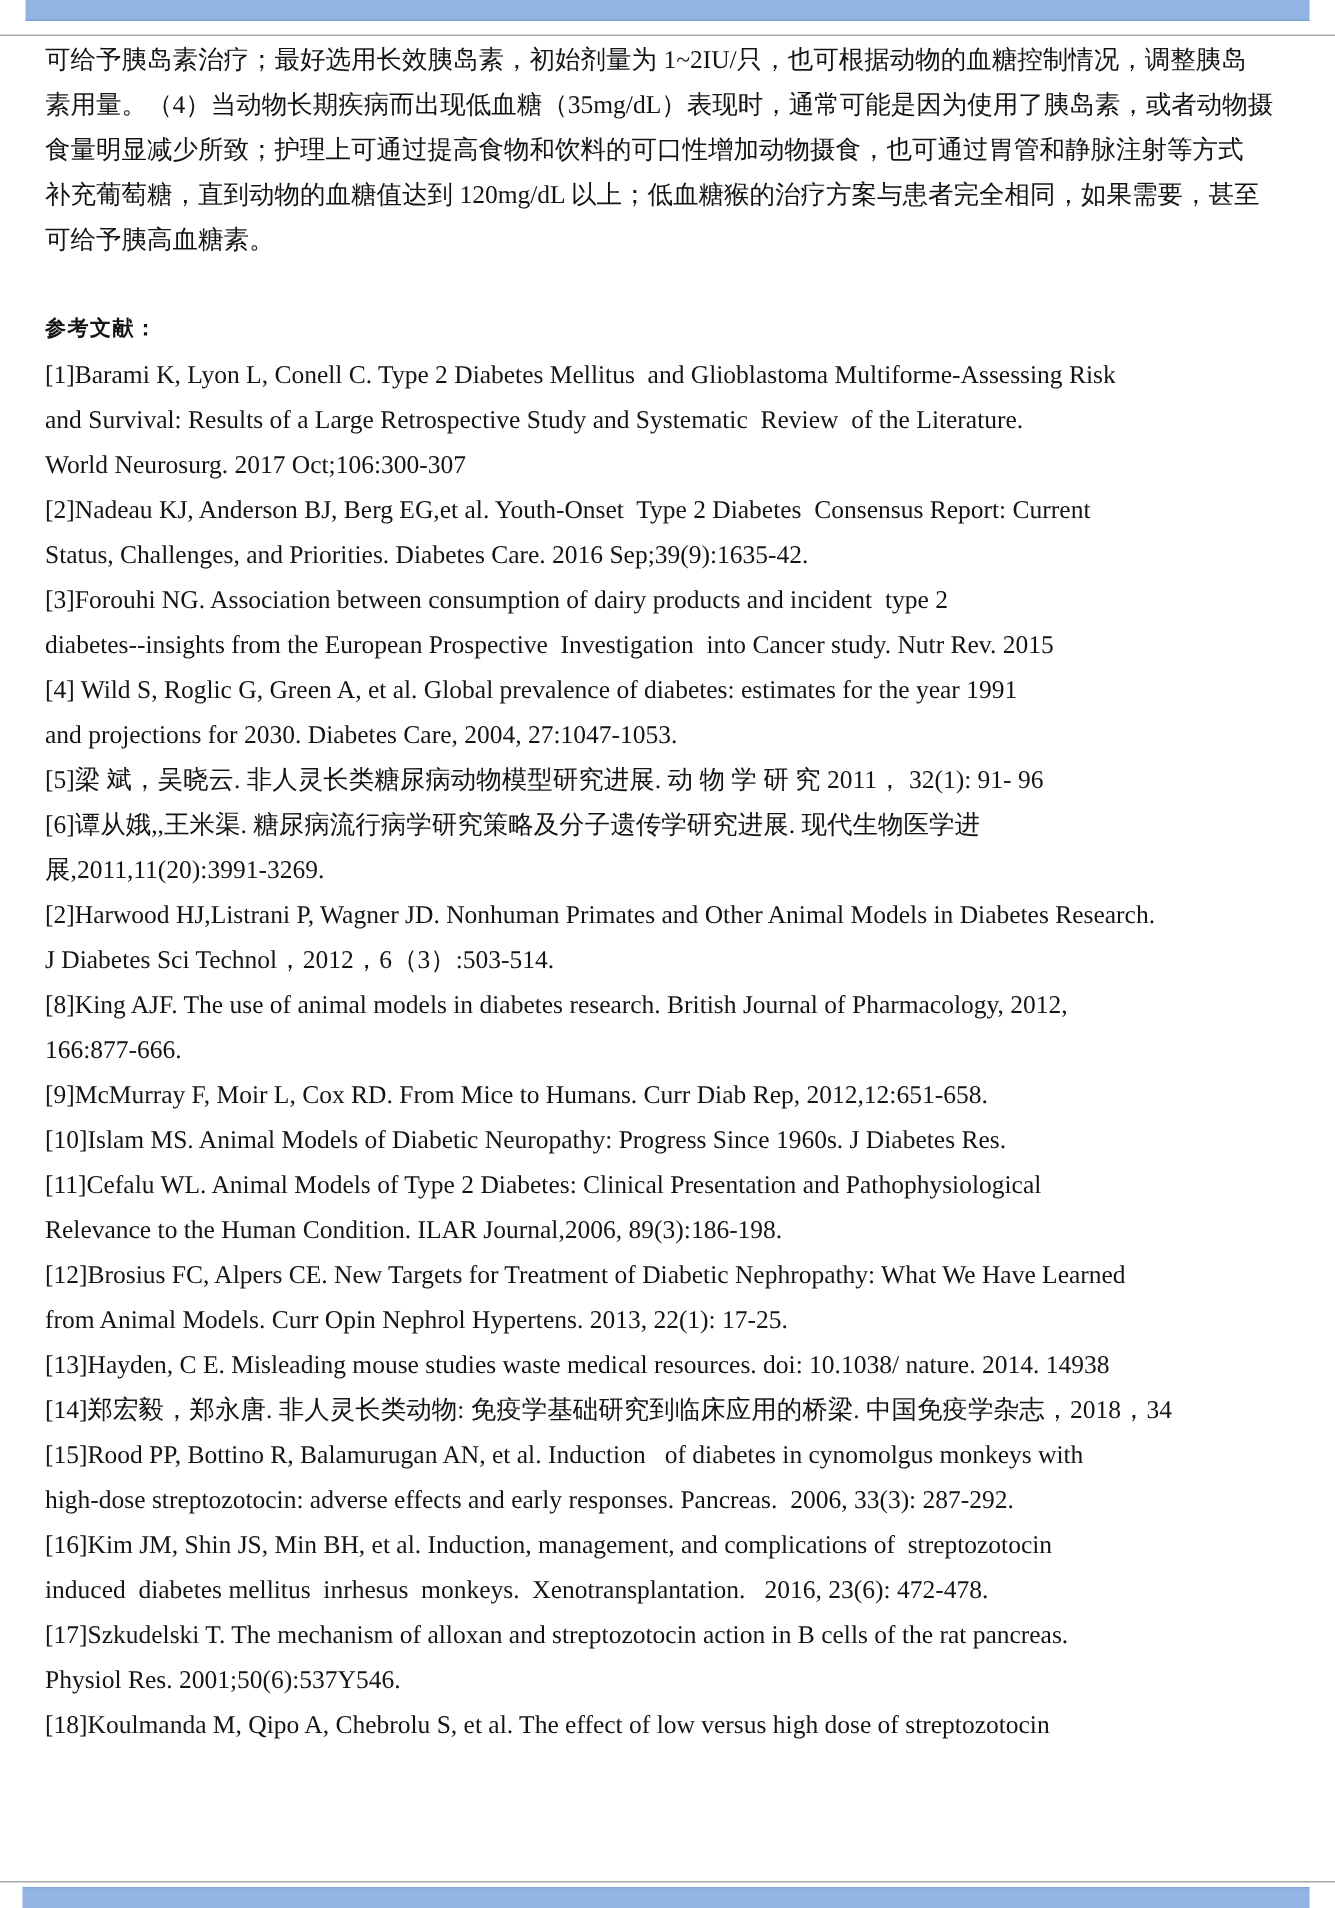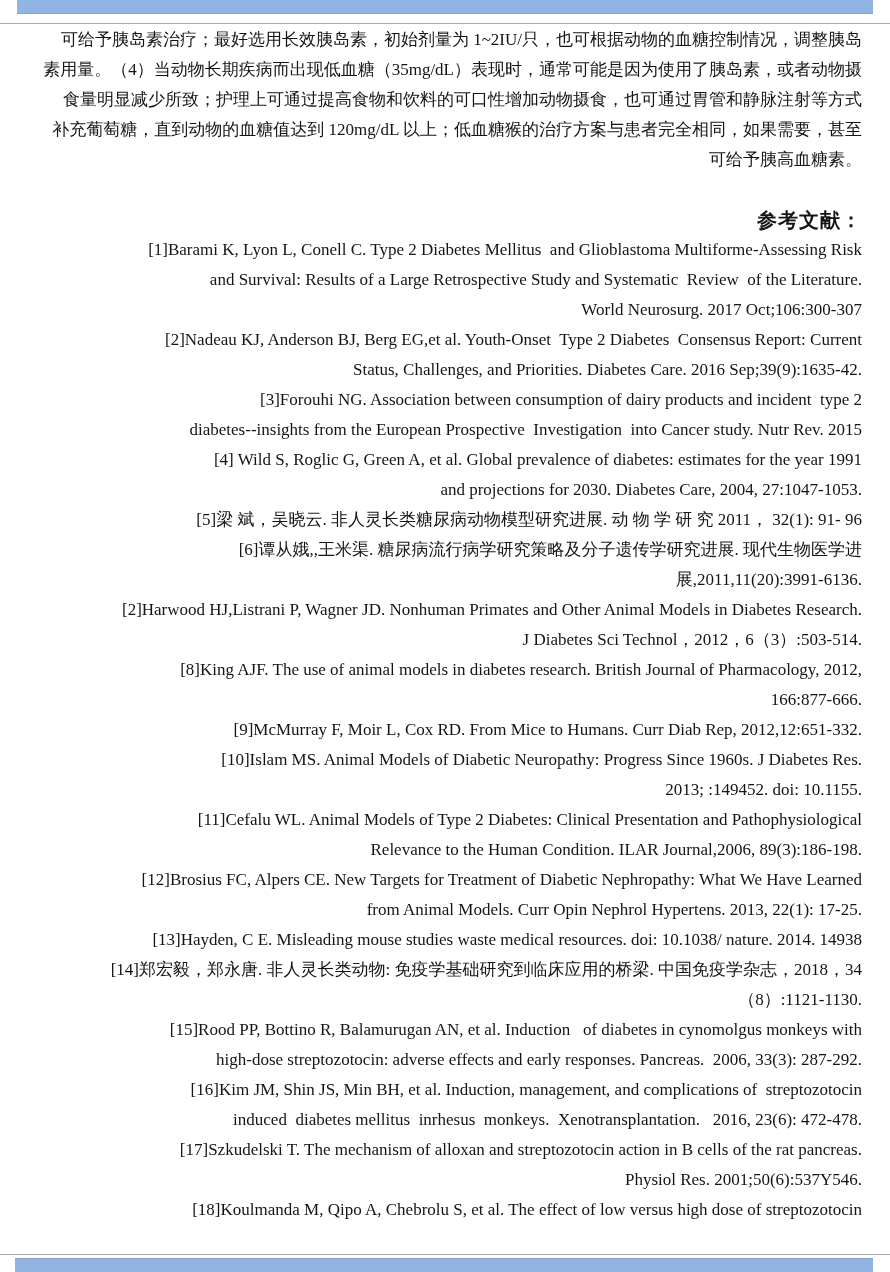--- a/index.html
+++ b/index.html
@@ -34,27 +34,27 @@
   .content {
     position: absolute;
     left: 30px; top: 25px; width: 832px;
     color: #141414;
   }
   .line {
     height: 30px;
     line-height: 30px;
     font-size: 17px;
     white-space: pre;
-    text-align: right;
   }
   .line.blank { height: 30px; }
   .line.heading {
     font-weight: bold;
-    font-size: 20px;
+    font-size: 14px;
     letter-spacing: 1px;
+    font-family: Liberation Mono, monospace;
   }
 </style>
 </head>
 <body>
 
 <div class="sel-bar top"></div>
 <div class="divider top-divider"></div>
 
 <div class="content">
   <div>
@@ -71,35 +71,33 @@
       <div class="line">and Survival: Results of a Large Retrospective Study and Systematic  Review  of the Literature.</div>
       <div class="line">World Neurosurg. 2017 Oct;106:300-307</div>
       <div class="line">[2]Nadeau KJ, Anderson BJ, Berg EG,et al. Youth-Onset  Type 2 Diabetes  Consensus Report: Current</div>
       <div class="line">Status, Challenges, and Priorities. Diabetes Care. 2016 Sep;39(9):1635-42.</div>
       <div class="line">[3]Forouhi NG. Association between consumption of dairy products and incident  type 2</div>
       <div class="line">diabetes--insights from the European Prospective  Investigation  into Cancer study. Nutr Rev. 2015</div>
       <div class="line">[4] Wild S, Roglic G, Green A, et al. Global prevalence of diabetes: estimates for the year 1991</div>
       <div class="line">and projections for 2030. Diabetes Care, 2004, 27:1047-1053.</div>
       <div class="line">[5]梁 斌，吴晓云. 非人灵长类糖尿病动物模型研究进展. 动 物 学 研 究 2011， 32(1): 91- 96</div>
       <div class="line">[6]谭从娥,,王米渠. 糖尿病流行病学研究策略及分子遗传学研究进展. 现代生物医学进</div>
-      <div class="line">展,2011,11(20):3991-6136.</div>
+      <div class="line">展,2011,11(20):3991-3269.</div>
       <div class="line">[2]Harwood HJ,Listrani P, Wagner JD. Nonhuman Primates and Other Animal Models in Diabetes Research.</div>
       <div class="line">J Diabetes Sci Technol，2012，6（3）:503-514.</div>
       <div class="line">[8]King AJF. The use of animal models in diabetes research. British Journal of Pharmacology, 2012,</div>
       <div class="line">166:877‐666.</div>
-      <div class="line">[9]McMurray F, Moir L, Cox RD. From Mice to Humans. Curr Diab Rep, 2012,12:651‐332.</div>
+      <div class="line">[9]McMurray F, Moir L, Cox RD. From Mice to Humans. Curr Diab Rep, 2012,12:651‐658.</div>
       <div class="line">[10]Islam MS. Animal Models of Diabetic Neuropathy: Progress Since 1960s. J Diabetes Res.</div>
-      <div class="line">2013; :149452. doi: 10.1155.</div>
       <div class="line">[11]Cefalu WL. Animal Models of Type 2 Diabetes: Clinical Presentation and Pathophysiological</div>
       <div class="line">Relevance to the Human Condition. ILAR Journal,2006, 89(3):186-198.</div>
       <div class="line">[12]Brosius FC, Alpers CE. New Targets for Treatment of Diabetic Nephropathy: What We Have Learned</div>
       <div class="line">from Animal Models. Curr Opin Nephrol Hypertens. 2013, 22(1): 17‐25.</div>
       <div class="line">[13]Hayden, C E. Misleading mouse studies waste medical resources. doi: 10.1038/ nature. 2014. 14938</div>
       <div class="line">[14]郑宏毅，郑永唐. 非人灵长类动物: 免疫学基础研究到临床应用的桥梁. 中国免疫学杂志，2018，34</div>
-      <div class="line">（8）:1121-1130.</div>
       <div class="line">[15]Rood PP, Bottino R, Balamurugan AN, et al. Induction   of diabetes in cynomolgus monkeys with</div>
       <div class="line">high-dose streptozotocin: adverse effects and early responses. Pancreas.  2006, 33(3): 287-292.</div>
       <div class="line">[16]Kim JM, Shin JS, Min BH, et al. Induction, management, and complications of  streptozotocin</div>
       <div class="line">induced  diabetes mellitus  inrhesus  monkeys.  Xenotransplantation.   2016, 23(6): 472-478.</div>
       <div class="line">[17]Szkudelski T. The mechanism of alloxan and streptozotocin action in B cells of the rat pancreas.</div>
       <div class="line">Physiol Res. 2001;50(6):537Y546.</div>
       <div class="line">[18]Koulmanda M, Qipo A, Chebrolu S, et al. The effect of low versus high dose of streptozotocin</div>
     </div>
 </div>
 

